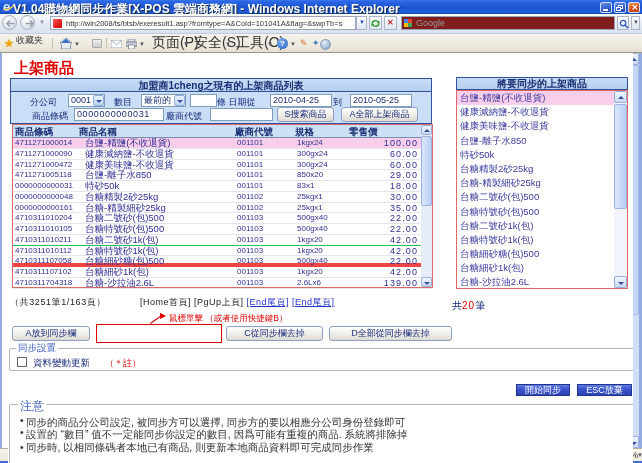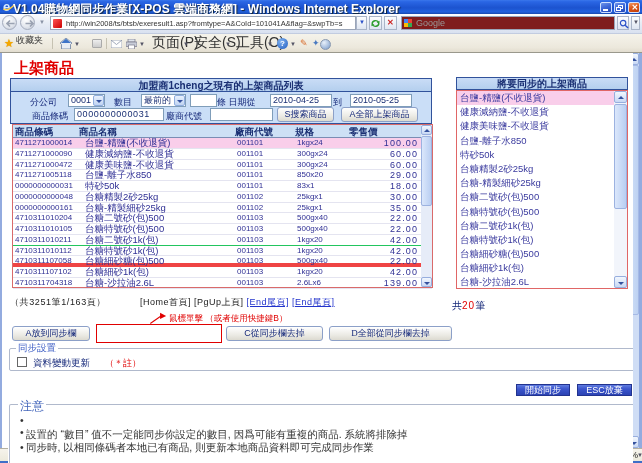--- a/index.html
+++ b/index.html
@@ -357,18 +357,19 @@
 <div class="abs" style="left:9px;top:310px;width:10px;height:10px;border:1px solid #666;background:#fff;"></div>
 <div class="abs" style="left:25px;top:310px;font-size:9.5px;">資料變動更新</div>
 <div class="abs" style="left:97px;top:310px;color:#e00000;font-size:9px;">（＊註）</div>
 
 <div class="abs" style="left:508px;top:337px;width:54px;height:12px;background:linear-gradient(180deg,#5f7ce0,#3b55cc 40%,#2b43b4);border:1px solid #22338f;color:#fff;text-align:center;line-height:11px;">開始同步</div>
 <div class="abs" style="left:569px;top:337px;width:55px;height:12px;background:linear-gradient(180deg,#5f7ce0,#3b55cc 40%,#2b43b4);border:1px solid #22338f;color:#fff;text-align:center;line-height:11px;">ESC放棄</div>
 
 <div class="abs" style="left:1px;top:357px;width:634px;height:60px;border:1px solid #b0b9cc;border-bottom:none;border-radius:2px;"></div>
 <div class="abs" style="left:10px;top:351px;background:#fff;padding:0 2px;color:#4466bb;font-size:12px;">注意</div>
 <div class="abs" style="left:12px;top:367px;color:#333;font-size:10.5px;">•</div>
+<div class="abs" style="left:18px;top:369px;color:#333;font-size:10.5px;">同步的商品分公司設定, 被同步方可以選擇, 同步方的要以相應分公司身份登錄即可</div>
 <div class="abs" style="left:12px;top:379px;color:#333;font-size:10.5px;">•</div>
 <div class="abs" style="left:18px;top:381px;color:#333;font-size:10.5px;">設置的 “數目” 值不一定能同步你設定的數目, 因爲可能有重複的商品. 系統將排除掉</div>
 <div class="abs" style="left:12px;top:394px;color:#333;font-size:10.5px;">•</div>
 <div class="abs" style="left:18px;top:394px;color:#333;font-size:10.5px;">同步時, 以相同條碼者本地已有商品, 則更新本地商品資料即可完成同步作業</div>
 </div>
 </div>
 
 </body></html>

